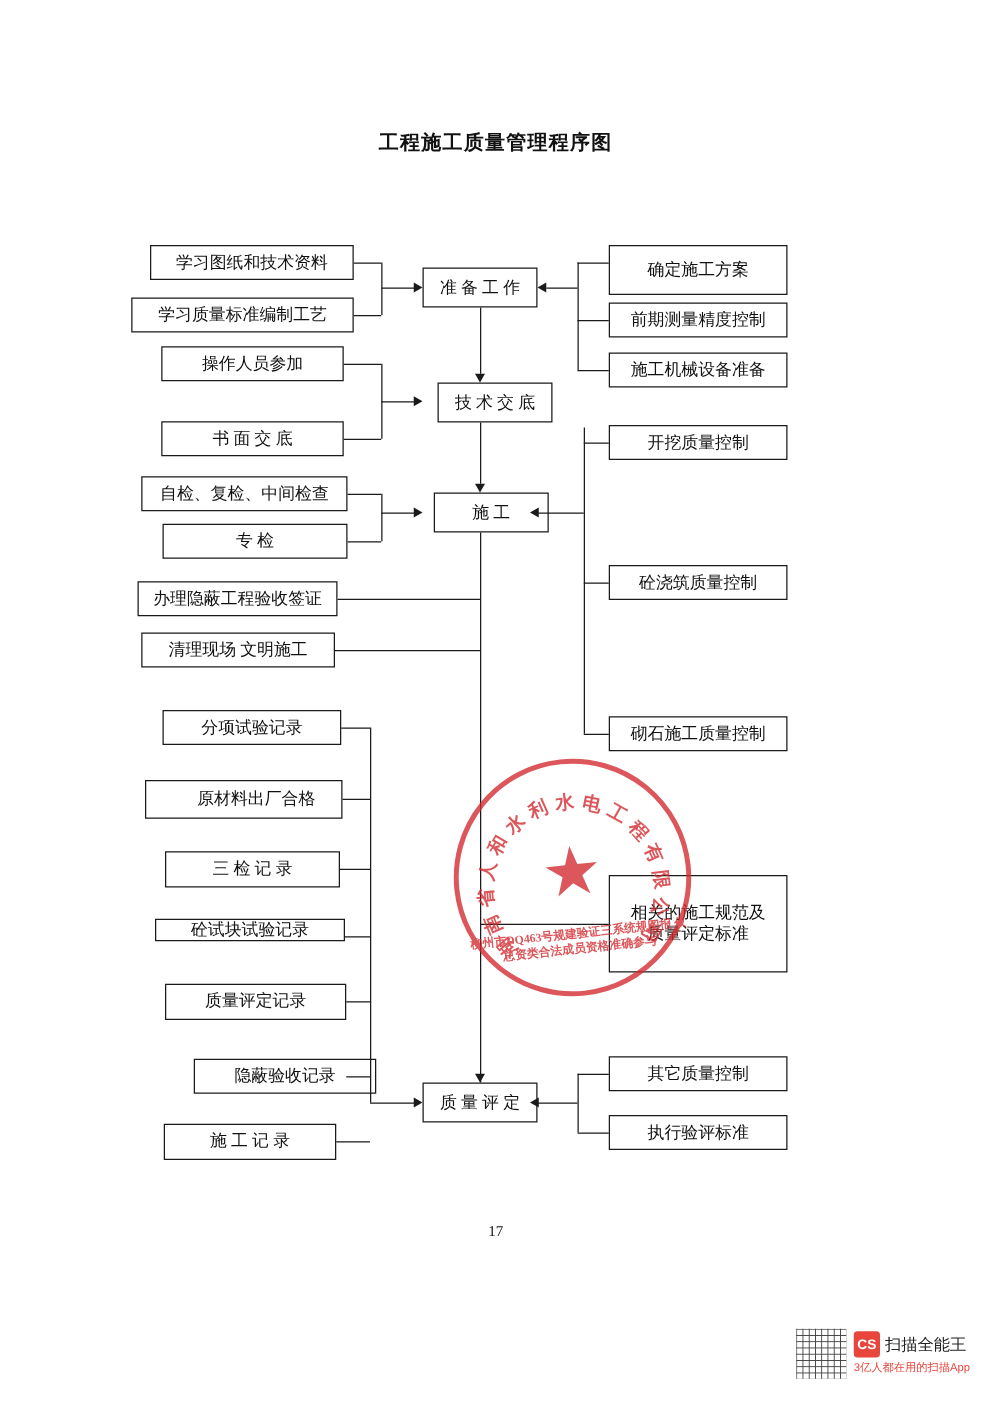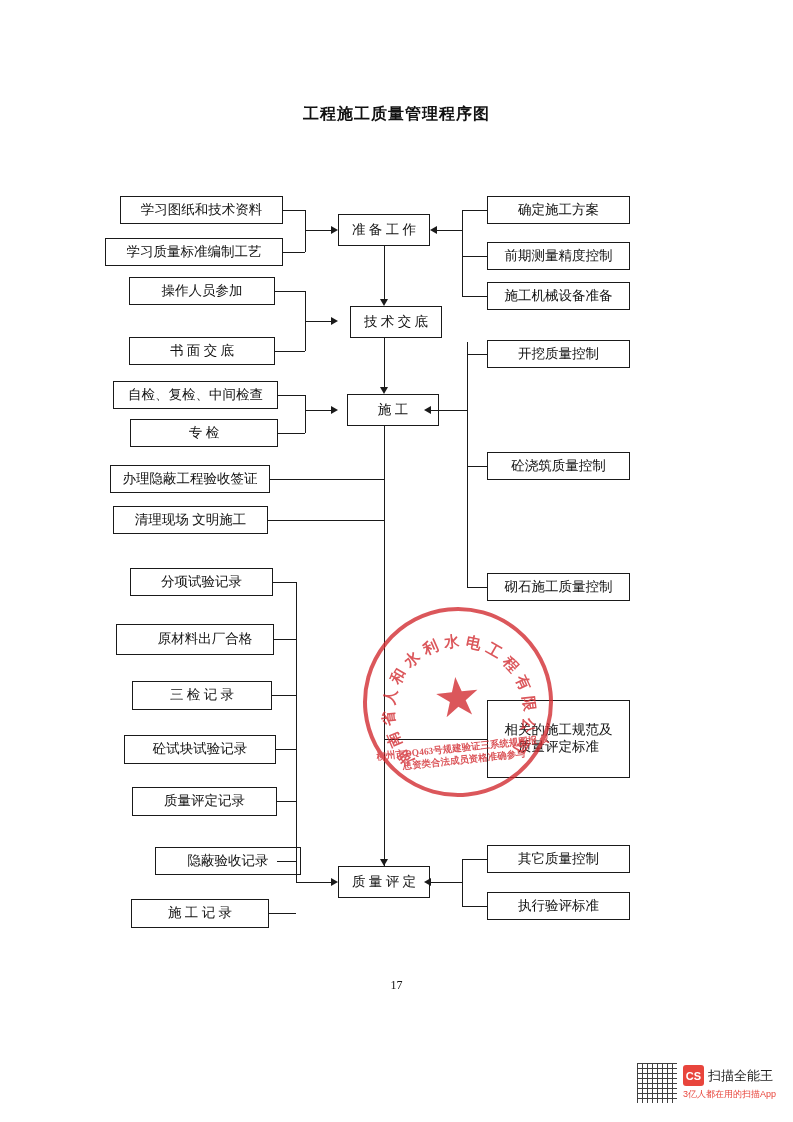--- a/index.html
+++ b/index.html
@@ -198,26 +198,26 @@
   <div class="node" style="left:105px; top:238px; width:178px; height:28px;">学习质量标准编制工艺</div>
   <div class="node" style="left:129px; top:277px; width:146px; height:28px;">操作人员参加</div>
   <div class="node" style="left:129px; top:337px; width:146px; height:28px;">书 面 交 底</div>
   <div class="node" style="left:113px; top:381px; width:165px; height:28px;">自检、复检、中间检查</div>
   <div class="node" style="left:130px; top:419px; width:148px; height:28px;">专      检</div>
   <div class="node" style="left:110px; top:465px; width:160px; height:28px;">办理隐蔽工程验收签证</div>
   <div class="node" style="left:113px; top:506px; width:155px; height:28px;">清理现场   文明施工</div>
   <div class="node" style="left:130px; top:568px; width:143px; height:28px;">分项试验记录</div>
   <div class="node" style="left:116px; top:624px; width:158px; height:31px;padding-left:20px;">原材料出厂合格</div>
   <div class="node" style="left:132px; top:681px; width:140px; height:29px;">三 检 记 录</div>
-  <div class="node" style="left:124px; top:735px; width:152px; height:29px;">砼试块试验记录</div>
+  <div class="node" style="left:124px; top:735px; width:152px; height:18px;">砼试块试验记录</div>
   <div class="node" style="left:132px; top:787px; width:145px; height:29px;">质量评定记录</div>
   <div class="node" style="left:131px; top:847px; width:146px; height:28px;margin-left:24px;">隐蔽验收记录</div>
   <div class="node" style="left:131px; top:899px; width:138px; height:29px;">施 工 记 录</div>
 
-  <div class="node" style="left:487px; top:196px; width:143px; height:28px;">确定施工方案</div>
+  <div class="node" style="left:487px; top:196px; width:143px; height:40px;">确定施工方案</div>
   <div class="node" style="left:487px; top:242px; width:143px; height:28px;">前期测量精度控制</div>
   <div class="node" style="left:487px; top:282px; width:143px; height:28px;">施工机械设备准备</div>
   <div class="node" style="left:487px; top:340px; width:143px; height:28px;">开挖质量控制</div>
   <div class="node" style="left:487px; top:452px; width:143px; height:28px;">砼浇筑质量控制</div>
   <div class="node" style="left:487px; top:573px; width:143px; height:28px;">砌石施工质量控制</div>
   <div class="node" style="left:487px; top:700px; width:143px; height:78px;">相关的施工规范及
 质量评定标准</div>
   <div class="node" style="left:487px; top:845px; width:143px; height:28px;">其它质量控制</div>
   <div class="node" style="left:487px; top:892px; width:143px; height:28px;">执行验评标准</div>
 

